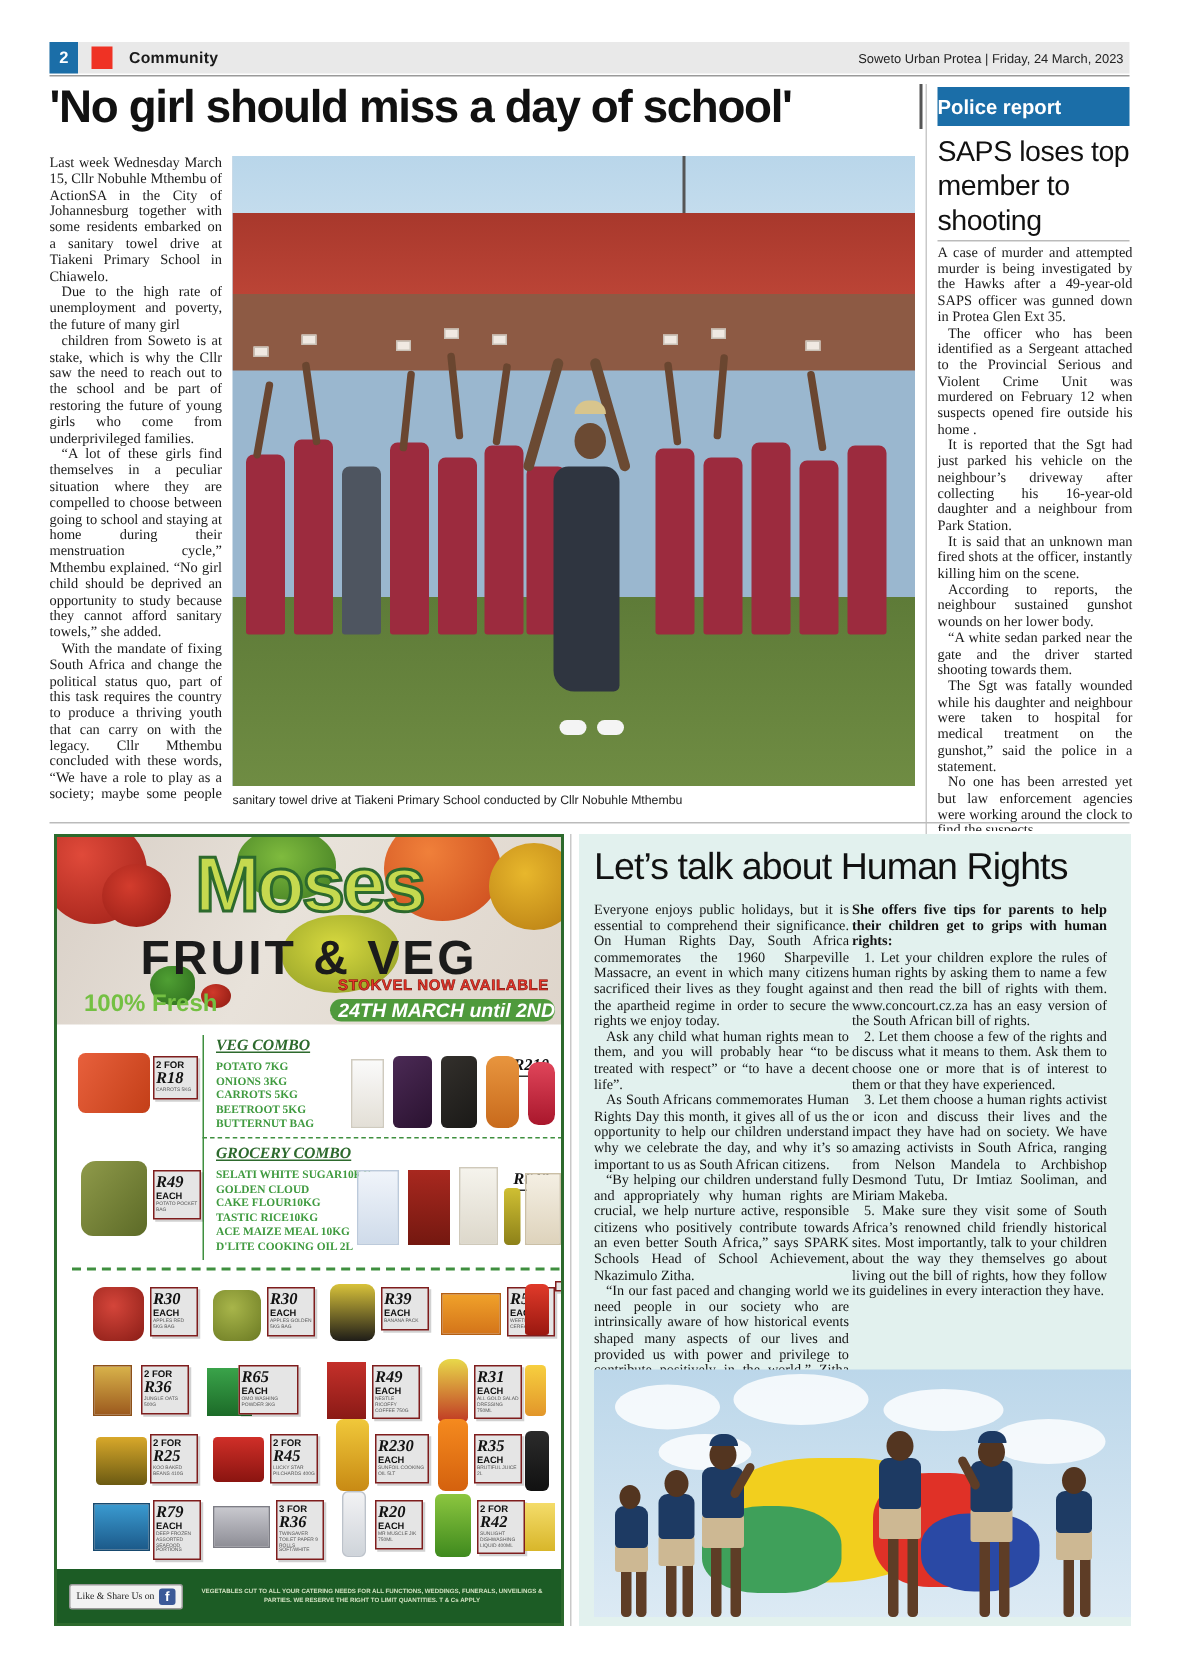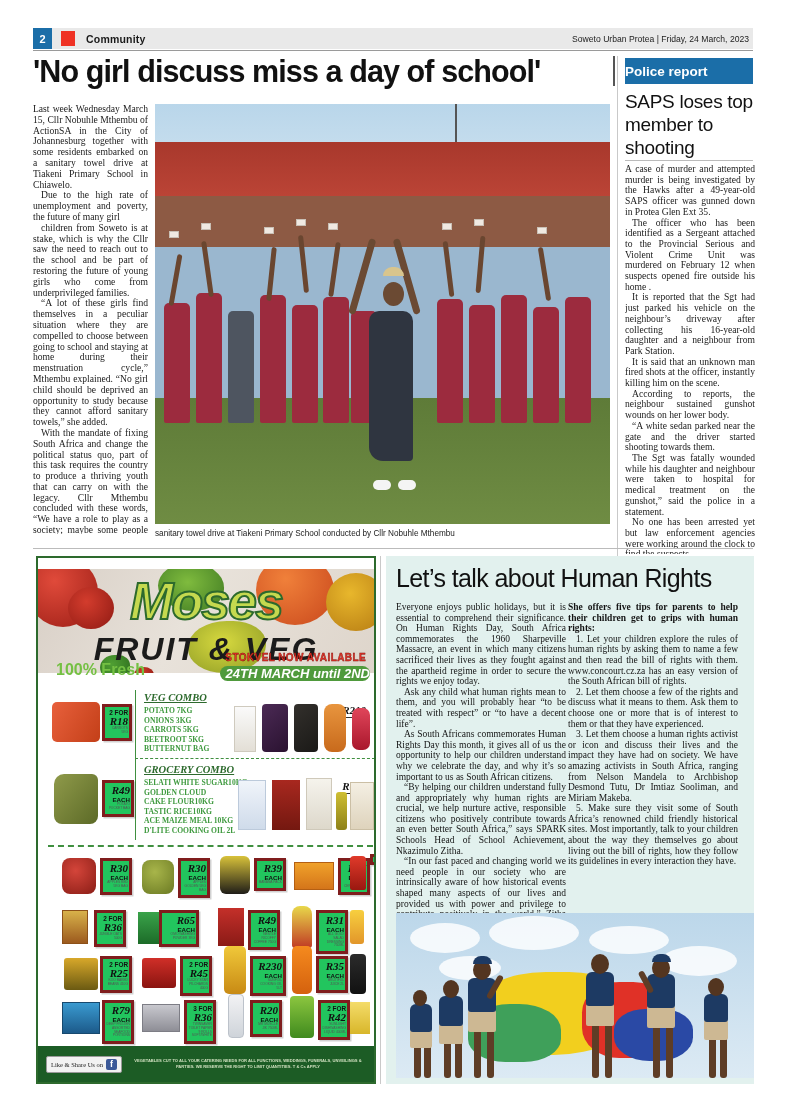--- a/index.html
+++ b/index.html
@@ -112,22 +112,22 @@
   .shoe { position:absolute; bottom:8%; width:18px; height:10px; background:#f4f4f4; border-radius:6px; }
 
   
   .hr-divider { position:absolute; left:33px; top:548px; width:720px; height:1px; background:#bbb; }
 
   
   .ad {
     position:absolute; left:36px; top:556px; width:340px; height:528px;
     border:2px solid #2d6a2d; background:#fff; overflow:hidden;
   }
-  .ad-hero { position:absolute; left:0; top:11px; width:100%; height:104px; overflow:hidden;
-             background:linear-gradient(120deg,#d8cfc6 0%,#e8e2da 45%,#ded5cb 100%);font-style:italic; }
+  .ad-hero { position:absolute; left:0; top:0; width:100%; height:125px; overflow:hidden;
+             background:linear-gradient(120deg,#d8cfc6 0%,#e8e2da 45%,#ded5cb 100%); }
   .pom { position:absolute; border-radius:50%; }
   .ad-logo {
     position:absolute; left:0; top:6px; width:100%; text-align:center;
     font-family:"Liberation Sans", sans-serif; font-weight:bold;
     font-size:52px; line-height:52px; color:#c5d94f;
     -webkit-text-stroke:2px #2d6a2d; letter-spacing:-2px;
   }
   .ad-sub {
     position:absolute; left:0; top:62px; width:100%; text-align:center;
     font-family:"Liberation Sans", sans-serif; font-weight:bold;
@@ -159,23 +159,23 @@
   .combo-list {
     position:absolute; font-family:"Liberation Serif", serif; font-weight:bold;
     font-size:7.6px; line-height:9.5px; color:#3f9a3f;
   }
   .combo-price {
     position:absolute; font-family:"Liberation Serif", serif; font-weight:bold;
     font-style:italic; font-size:11px; color:#111;
     border-bottom:1px solid #333; padding-bottom:1px;
   }
   .tagbox {
-    position:absolute; border:3px solid #7f1d1d; background:#22c55e;
+    position:absolute; border:1px solid #7f1d1d; background:#e5e5e5;
     box-shadow:1.5px 1.5px 0 rgba(0,0,0,0.18);
-    text-align:right; padding:2px 1px 3px;
+    text-align:left; padding:2px 1px 3px;
   }
   .tag-qty { font-family:"Liberation Sans", sans-serif; font-weight:bold; font-size:6.4px; color:#111; }
   .tag-price { font-family:"Liberation Serif", serif; font-weight:bold; font-style:italic;
                font-size:11px; color:#111; line-height:11px; }
   .tag-each { font-family:"Liberation Sans", sans-serif; font-weight:bold; font-size:6.2px; color:#111; }
   .tag-desc { font-family:"Liberation Sans", sans-serif; font-size:3.3px; line-height:3.8px; color:#555; }
   .prod { position:absolute; }
   .ad-footer {
     position:absolute; left:0; bottom:0; width:100%; height:36px; background:#1c5c25;
     display:flex; align-items:center;
@@ -236,21 +236,21 @@
 <div class="page">
 
   <div class="masthead">
     <div class="pagenum">2</div>
     <div class="redsq"></div>
     <div class="section-name">Community</div>
     <div class="issue-line">Soweto Urban Protea | Friday, 24 March, 2023</div>
   </div>
   <div class="rule-top"></div>
 
-  <div class="headline">'No girl discuss miss a day of school'</div>
+  <div class="headline">'No girl should miss a day of school'</div>
   <div class="hl-divider"></div>
   <div class="vrule-police"></div>
 
   <div class="police-badge">Police report</div>
   <div class="police-head">SAPS loses top member to shooting</div>
   <div class="police-rule"></div>
   <div class="police-body">
     <p class="first">A case of murder and attempted murder is being investigated by the Hawks after a 49-year-old SAPS officer was gunned down in Protea Glen Ext 35.</p>
     <p>The officer who has been identified as a Sergeant attached to the Provincial Serious and Violent Crime Unit was murdered on February 12 when suspects opened fire outside his home .</p>
     <p>It is reported that the Sgt had just parked his vehicle on the neighbour’s driveway after collecting his 16-year-old daughter and a neighbour from Park Station.</p>

